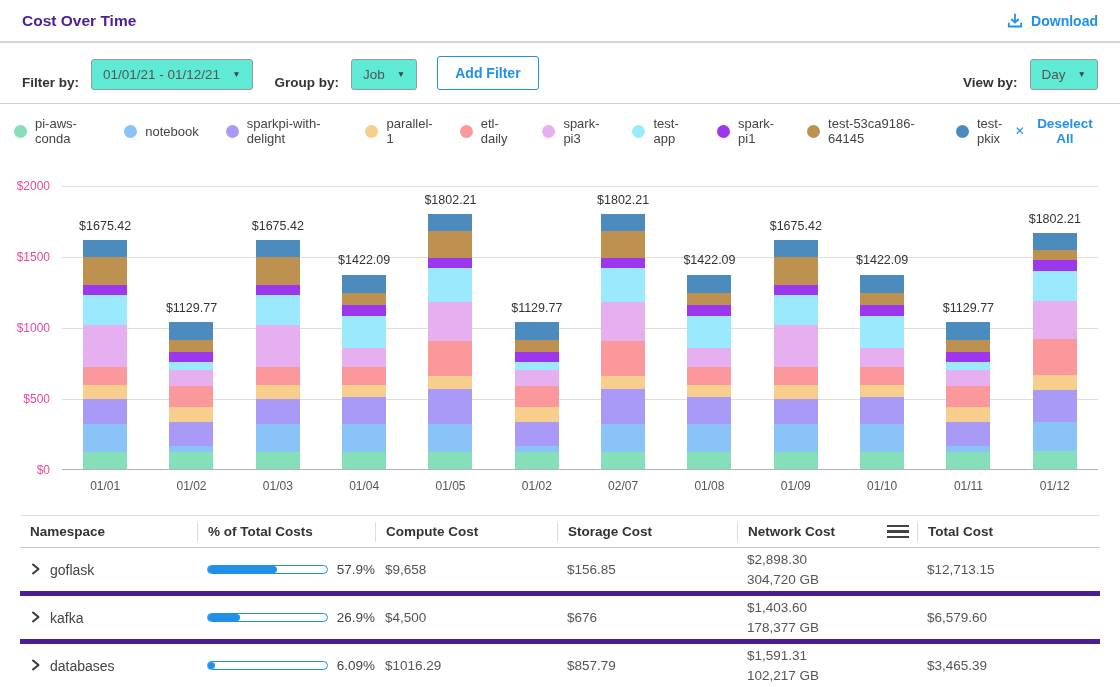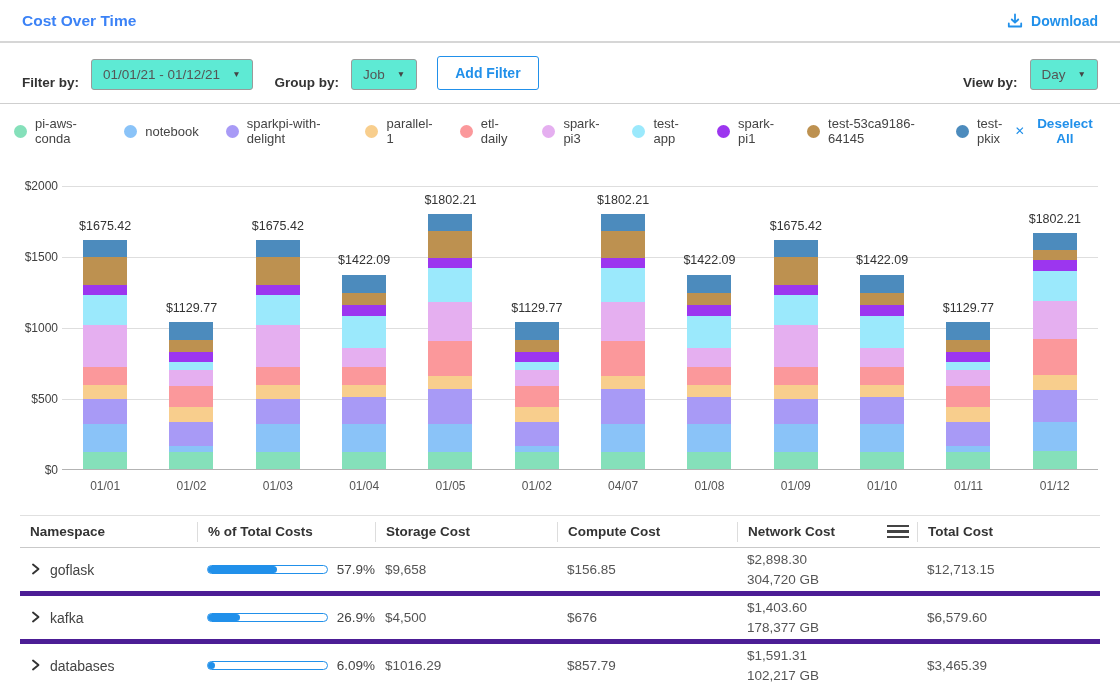--- a/index.html
+++ b/index.html
@@ -2,21 +2,21 @@
 <html><head>
 <meta charset="utf-8">
 <style>
   * { box-sizing: border-box; margin: 0; padding: 0; }
   html,body { width:1120px; height:687px; overflow:hidden; background:#fff;
     font-family:"Liberation Sans","DejaVu Sans",sans-serif; color:#333; }
 
   
   .hdr { display:flex; align-items:center; justify-content:space-between;
     padding:12px 22px 11px 22px; border-bottom:2px solid #d6d6d6; }
-  .hdr h1 { font-size:15.5px; font-weight:700; color:#3b82f6; }
+  .hdr h1 { font-size:15.5px; font-weight:700; color:#4c1d95; }
   .dl { display:inline-flex; align-items:center; gap:8px; background:none; border:none;
     color:#2190ea; font-weight:700; font-size:14px; cursor:pointer; font-family:inherit; }
 
   
   .fbar { display:flex; align-items:flex-end; padding:13px 22px; border-bottom:1px solid #cfcfcf; gap:12px; }
   .flabel { font-size:13.5px; font-weight:700; color:#333; }
   .dd { display:inline-flex; align-items:center; justify-content:space-between; gap:12px;
     border:1px solid #9a9a9a; border-radius:3px; background:#5eead4; padding:7px 11px;
     font-size:13.5px; color:#555; cursor:pointer; font-family:inherit; }
   .dd.date { min-width:146px; }
@@ -30,21 +30,21 @@
   .litems { display:flex; align-items:center; gap:27px; }
   .li { display:inline-flex; align-items:center; gap:8px; cursor:pointer; }
   .dot { width:13px; height:13px; border-radius:50%; flex:0 0 auto; }
   .ll { font-size:13px; color:#444; }
   .desel { margin-left:auto; background:none; border:none; color:#2190ea; font-weight:700;
     font-size:13.5px; display:inline-flex; align-items:center; gap:7px; cursor:pointer; font-family:inherit; }
   .xmark { font-size:12px; font-weight:700; }
 
   
   .chart { position:relative; height:345px; }
-  .ylab { position:absolute; left:8px; width:50px; text-align:right; font-size:12px; color:#404040; }
+  .ylab { position:absolute; left:0; width:50px; text-align:right; font-size:12px; color:#ec4899; }
   .plot { position:absolute; left:62px; right:22px; top:30px; height:284px; border-bottom:1px solid #b3b3b3; }
   .gline { position:absolute; left:0; right:0; height:1px; background:#dedede; }
   .bars { position:absolute; left:0; right:0; top:0; bottom:0; display:flex; }
   .slot { flex:1; position:relative; display:flex; align-items:flex-end; justify-content:center; }
   .stack { display:flex; flex-direction:column-reverse; width:44px; }
   .seg { width:100%; }
   .bval { position:absolute; left:-20px; right:-20px; text-align:center; font-size:12.5px;
     color:#333; white-space:nowrap; }
   .xlabs { position:absolute; left:62px; right:22px; top:323px; display:flex; }
   .xlabs span { flex:1; text-align:center; font-size:12px; color:#555; }
@@ -339,40 +339,40 @@
         </div>
       </div>
   </div>
   <div class="xlabs">
       <span>01/01</span>
       <span>01/02</span>
       <span>01/03</span>
       <span>01/04</span>
       <span>01/05</span>
       <span>01/02</span>
-      <span>04/07</span>
+      <span>02/07</span>
       <span>01/08</span>
       <span>01/09</span>
       <span>01/10</span>
       <span>01/11</span>
       <span>01/12</span>
     </div>
 <div class="ylab" style="top: 23px;">$2000</div>
     <div class="ylab" style="top: 94px;">$1500</div>
     <div class="ylab" style="top: 165px;">$1000</div>
     <div class="ylab" style="top: 236px;">$500</div>
     <div class="ylab" style="top: 307px;">$0</div>
   </section>
 
 <section class="tbl">
   <div class="thead">
     <div class="th">Namespace</div>
     <div class="th">% of Total Costs</div>
+    <div class="th">Compute Cost</div>
     <div class="th">Storage Cost</div>
-    <div class="th">Compute Cost</div>
     <div class="th">
       <span>Network Cost</span>
       <span class="burger">
           <i></i>
           <i></i>
           <i></i>
         </span>
     </div>
     <div class="th">Total Cost</div>
   </div>

